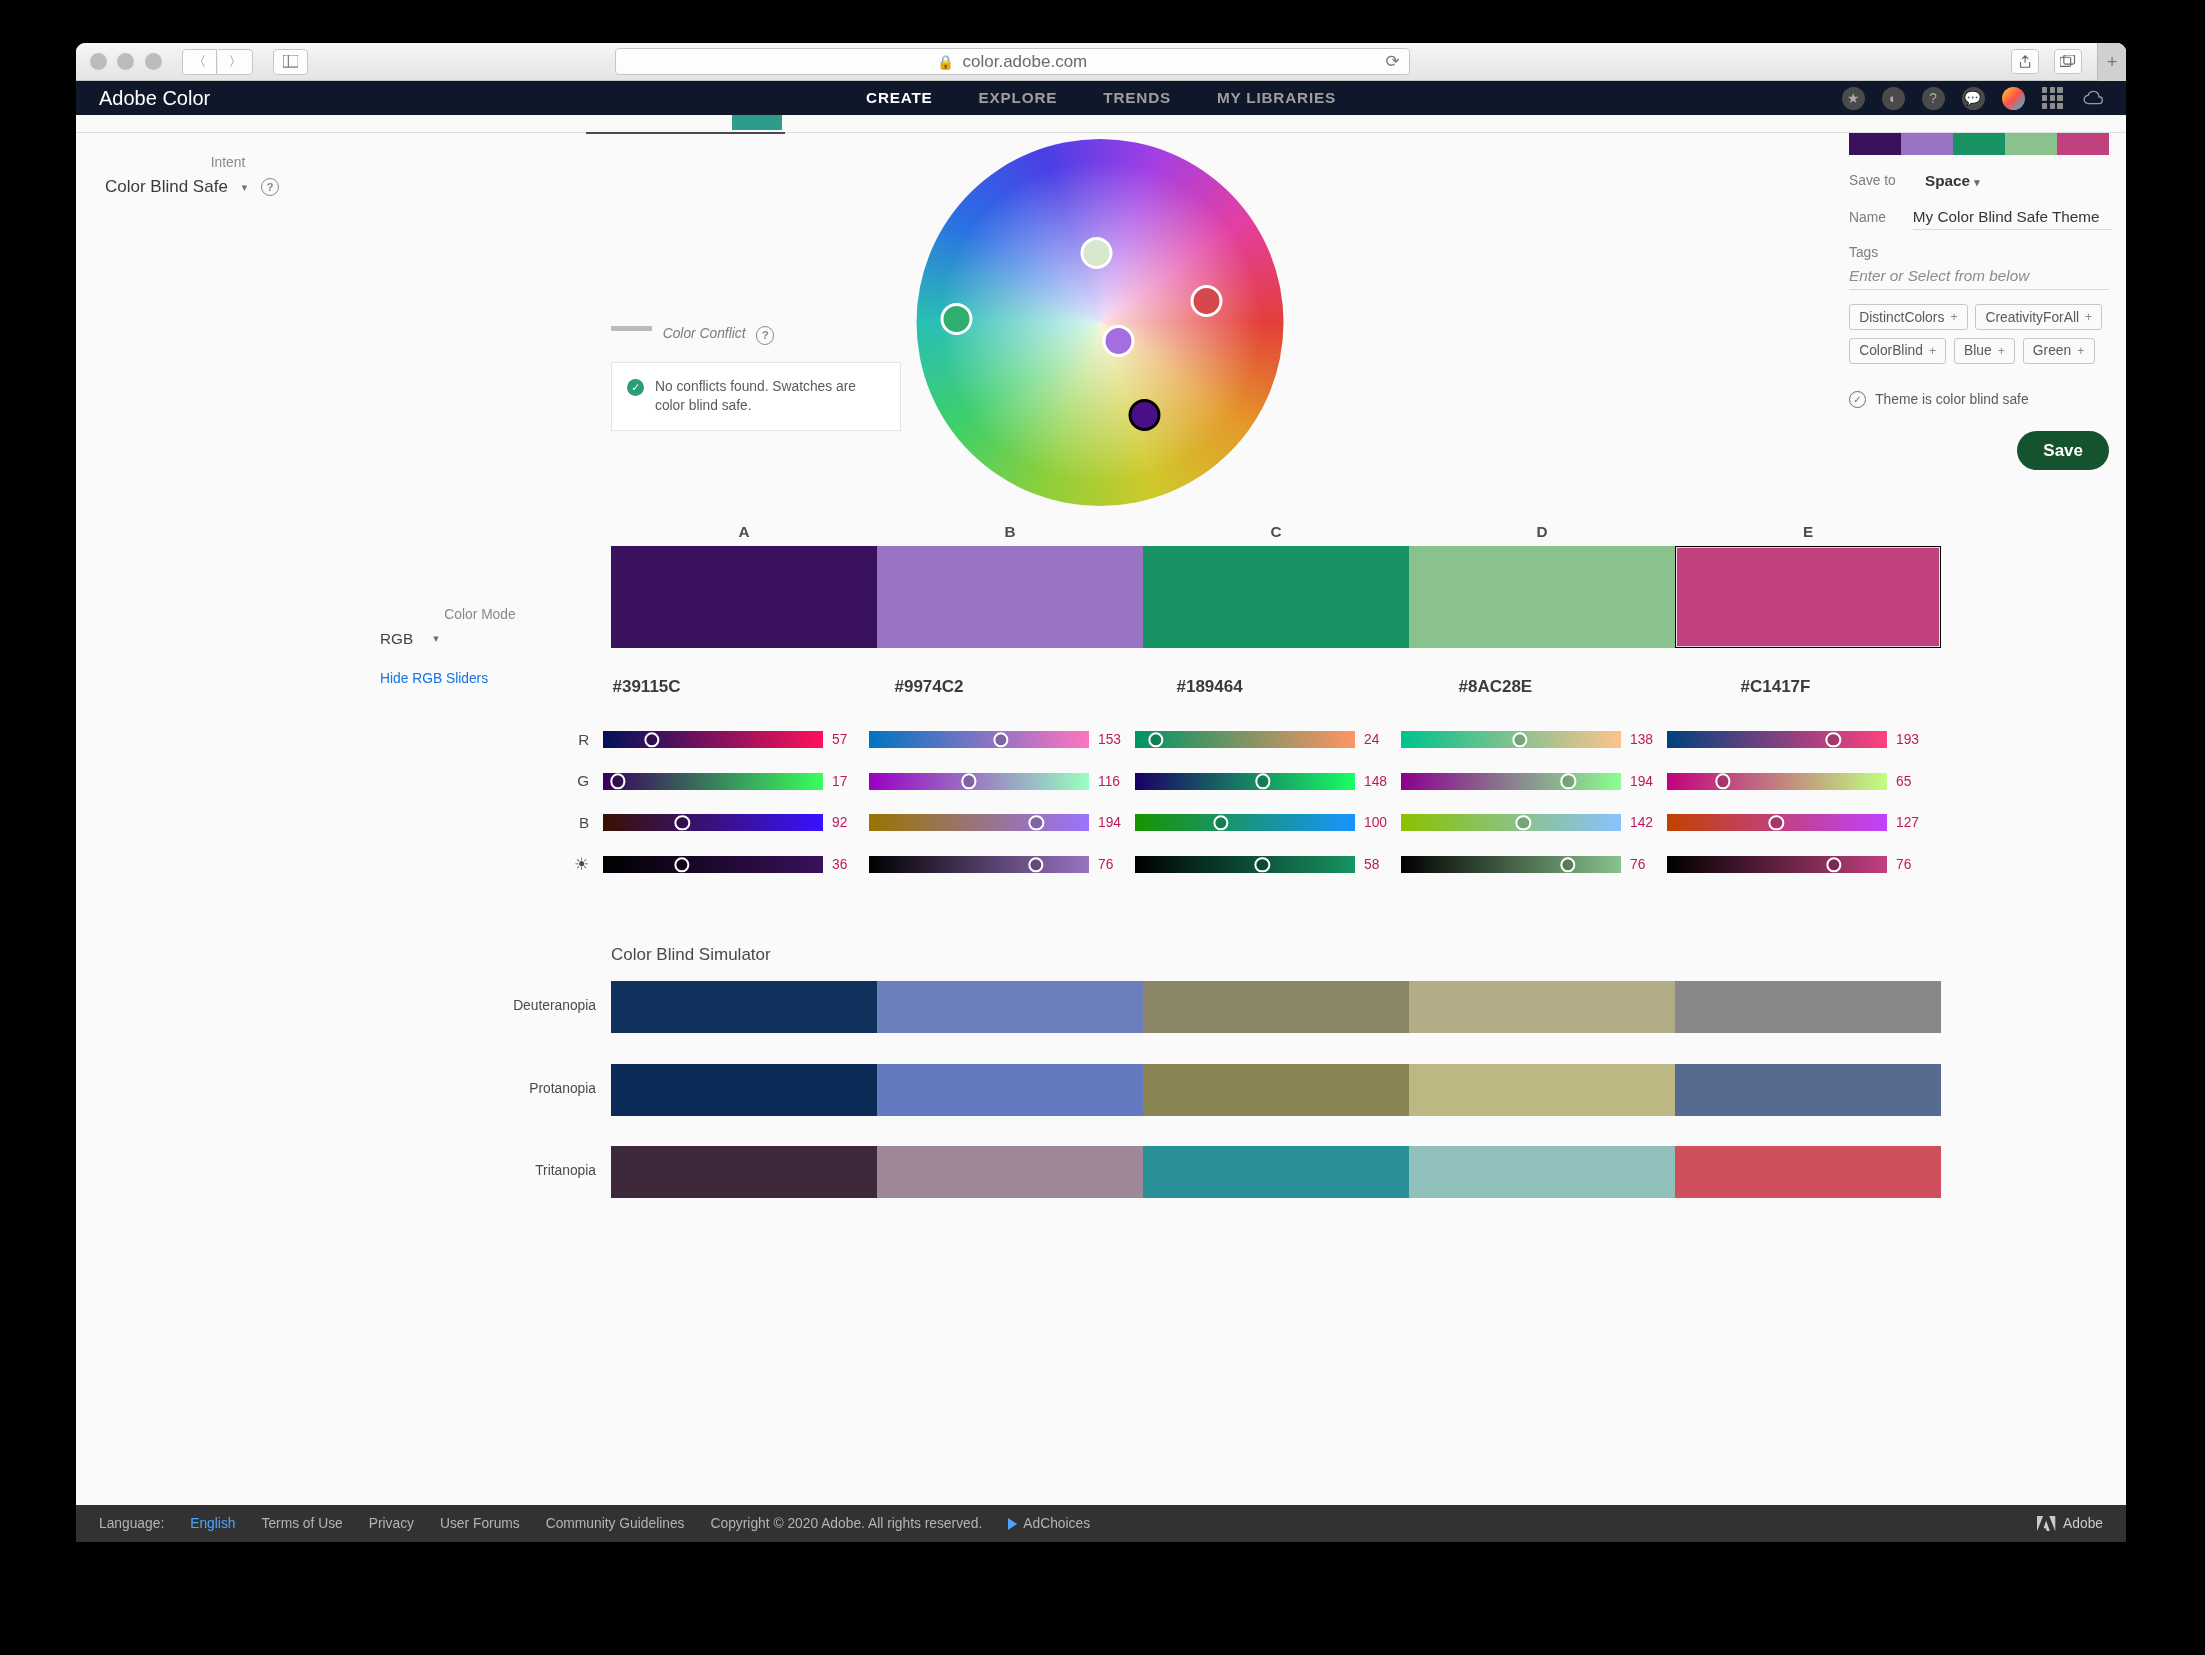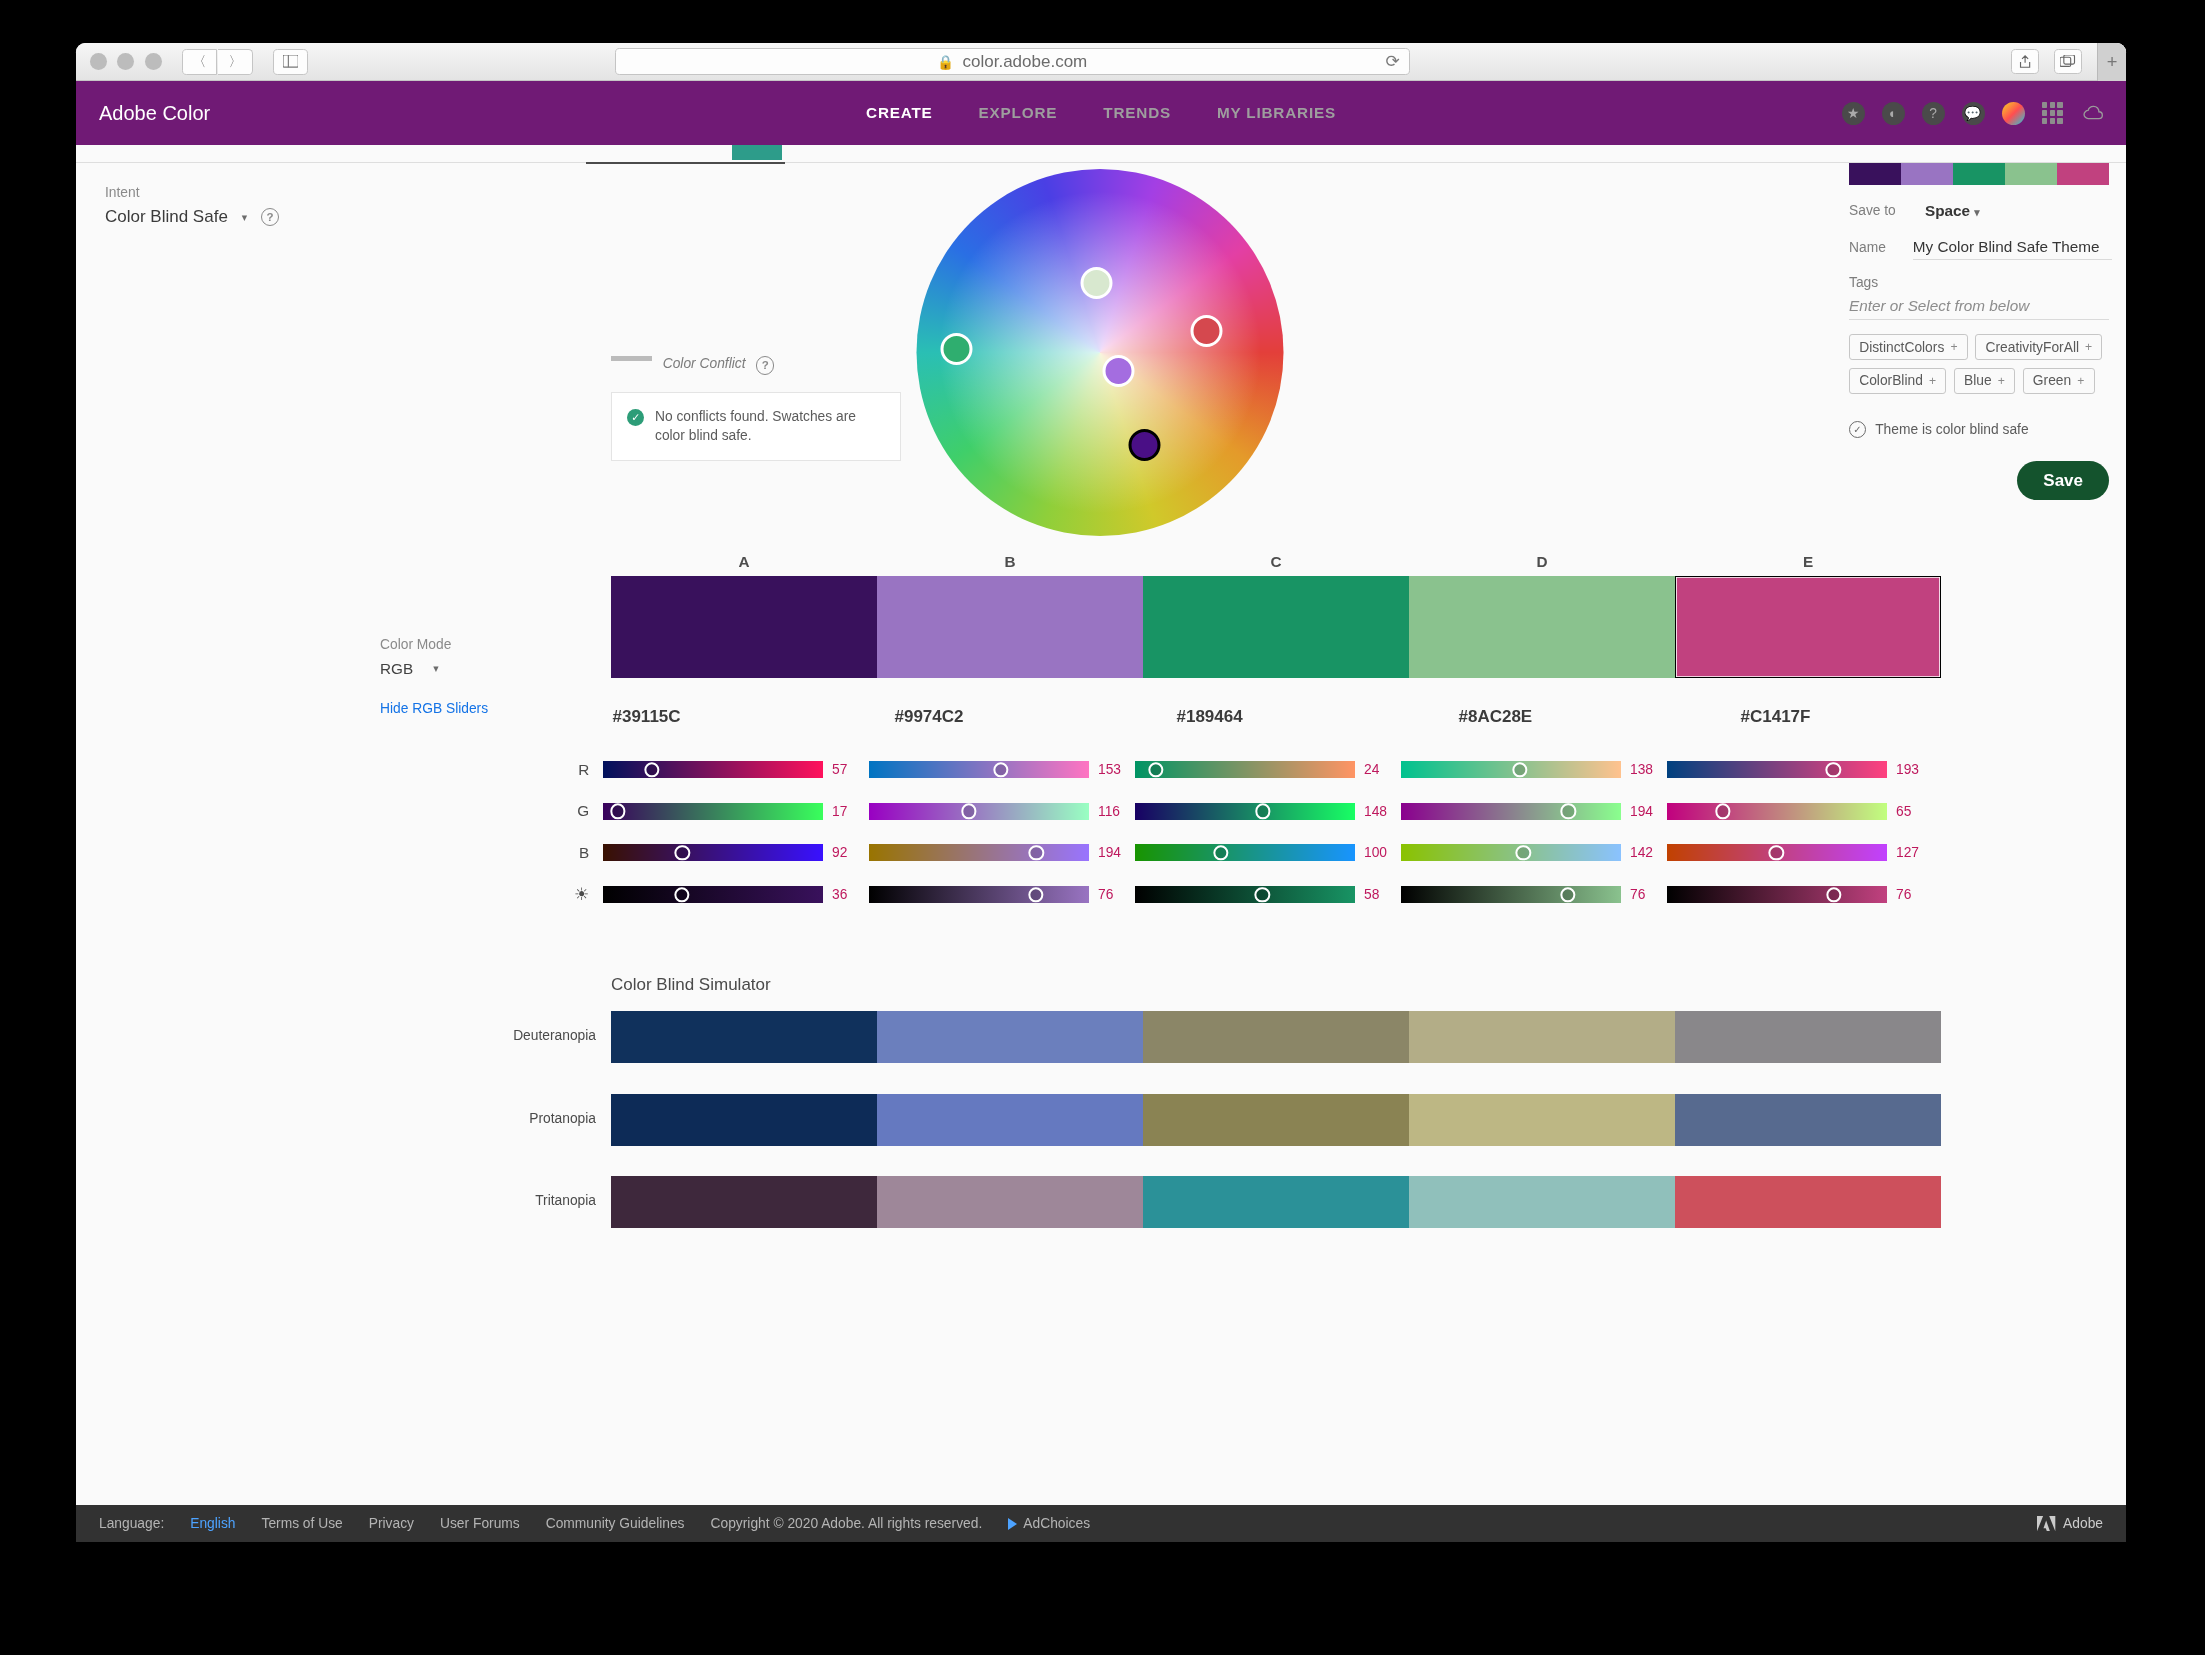--- a/index.html
+++ b/index.html
@@ -16,21 +16,21 @@
 .nav-arrows .nav-btn:last-child { border-radius: 0 4.6px 4.6px 0; border-left: none; }
 .sidebar-btn { margin-left: 7.6px; }
 .urlbar { flex: 1; max-width: 795px; margin: 0 auto; height: 27.5px; background: #fdfdfd; border: 0.8px solid #c4c4c4; border-radius: 4.6px; display: flex; align-items: center; justify-content: center; gap: 7.6px; color: #6b6b6b; font-size: 17px; position: relative; }
 .url-lock { font-size: 13.8px; }
 .url-refresh { position: absolute; right: 9.2px; color: #7a7a7a; }
 .tb-right { margin-left: auto; display: flex; gap: 15.3px; align-items: center; }
 .tb-icon { width: 27.5px; height: 24.5px; border: 0.8px solid #c5c5c5; border-radius: 4.6px; display:flex;align-items:center;justify-content:center;color:#666;font-size:13.8px;background:#fdfdfd; }
 .new-tab { width: 29px; height: 38px; background:#d0d0d0; display:flex;align-items:center;justify-content:center;color:#777;font-size:18.3px;border-left:0.8px solid #b9b9b9; margin-right:-13.8px; }
 
 
-.app-header { height: 64px; background: #701a75; display: flex; align-items: center; padding: 16px 23px; color: #d8d8d8; }
+.app-header { height: 34px; background: #0f172a; display: flex; align-items: center; padding: 16px 23px; color: #d8d8d8; }
 .brand { font-size: 20px; color: #fff; font-weight: 400; }
 .top-nav { position: absolute; left: 50%; transform: translateX(-50%); display: flex; gap: 46px; }
 .top-nav a { font-size: 15.3px; letter-spacing: 0.8px; color: #9e9e9e; font-weight: 600; }
 .top-nav a.active { color: #fff; }
 .hdr-icons { margin-left: auto; display: flex; gap: 17px; align-items: center; }
 .hdr-icon { width: 23px; height: 23px; border-radius: 50%; background: #4a4a4a; display:inline-flex;align-items:center;justify-content:center;color:#aaa;font-size:13.8px; }
 .avatar-small { width: 23px; height: 23px; border-radius: 50%; background: linear-gradient(135deg,#f9d423,#ff4e50,#24c6dc); }
 .grid-icon { width: 21.4px; height: 21.4px; display: grid; grid-template-columns: repeat(3,1fr); gap: 2.3px; }
 .grid-icon i { background:#8d8d8d; border-radius:0.8px; }
 
@@ -38,21 +38,21 @@
 .sub-strip { height: 18.3px; background: #fafafa; border-bottom: 0.8px solid #dedede; position: relative; }
 .sub-indicator { position: absolute; left: 656px; top: 0; width: 50px; height: 15.3px; background: #2d9c8a; }
 .sub-underline { position: absolute; left: 510px; top: 17px; width: 199px; height: 2.3px; background: #4b4b4b; }
 
 
 .main { display: flex; height: calc(100% - 38px - 50px - 18.3px - 37px); }
 .left-col { width: 275px; padding: 21.4px 0 0 29px; }
 .center-col { flex: 1; padding-top: 21.4px; position: relative; }
 .right-col { width: 277px; padding: 0 17px 0 0; }
 
-.lbl-small { font-size: 13.8px; color: #8a8a8a; margin-bottom: 7.6px; }
+.lbl-small { font-size: 13.8px; color: #8a8a8a; margin-bottom: 7.6px; text-align: center; }
 .intent-row { display: flex; align-items: center; gap: 13.8px; margin-bottom: 31px; }
 .intent-val { font-size: 17px; color: #3b3b3b; }
 .chev { color:#6c6c6c; font-size:10.7px; }
 .help { width:18.3px;height:18.3px;border:1.5px solid #8a8a8a;border-radius:50%;display:inline-flex;align-items:center;justify-content:center;font-size:11.5px;color:#8a8a8a;font-weight:600; }
 
 .legend-conflict { position: absolute; left: 260px; top: 193px; display:flex; align-items:flex-start; gap:10.7px; }
 .legend-bar { width: 41px; height: 4.6px; background:#bbb; }
 .legend-txt { font-size: 13.8px; color:#7c7c7c; font-style: italic; }
 
 .safemsg { position:absolute; left: 260px; top: 229px; width: 290px; background:#fff; border:0.8px solid #e4e4e4; padding: 13.8px 15.3px; display:flex; gap:10.7px; align-items:flex-start; }

